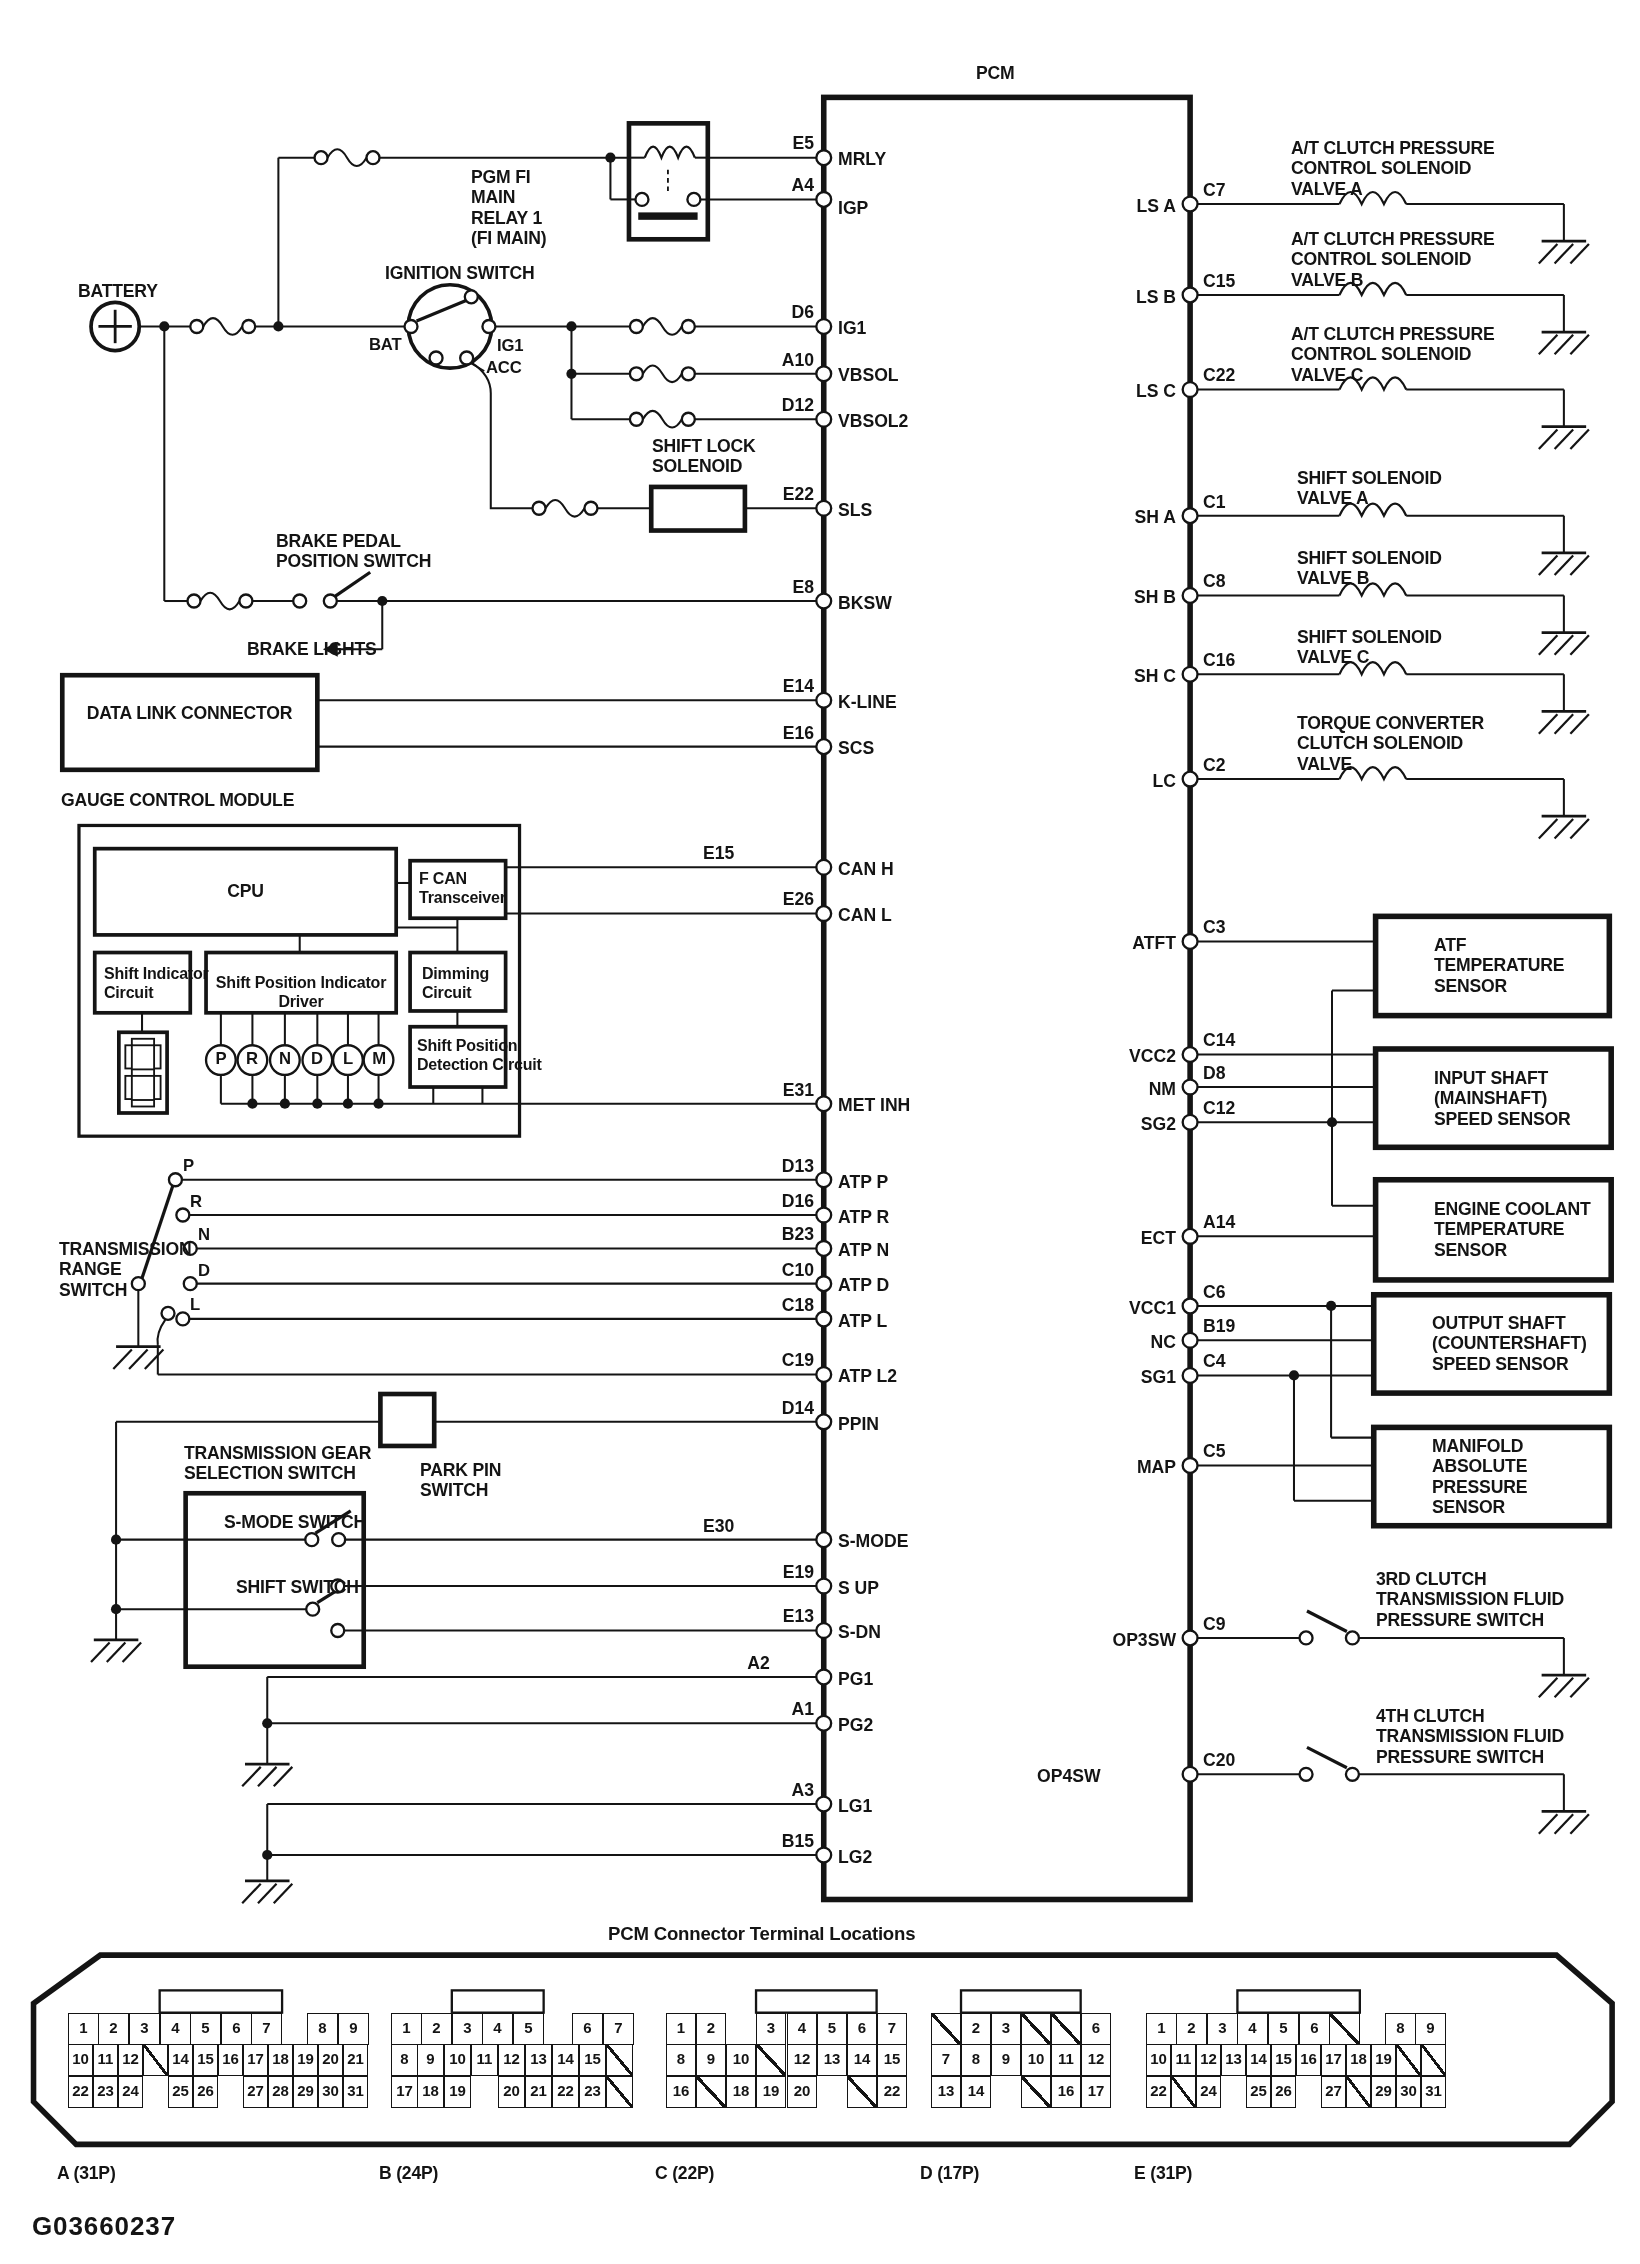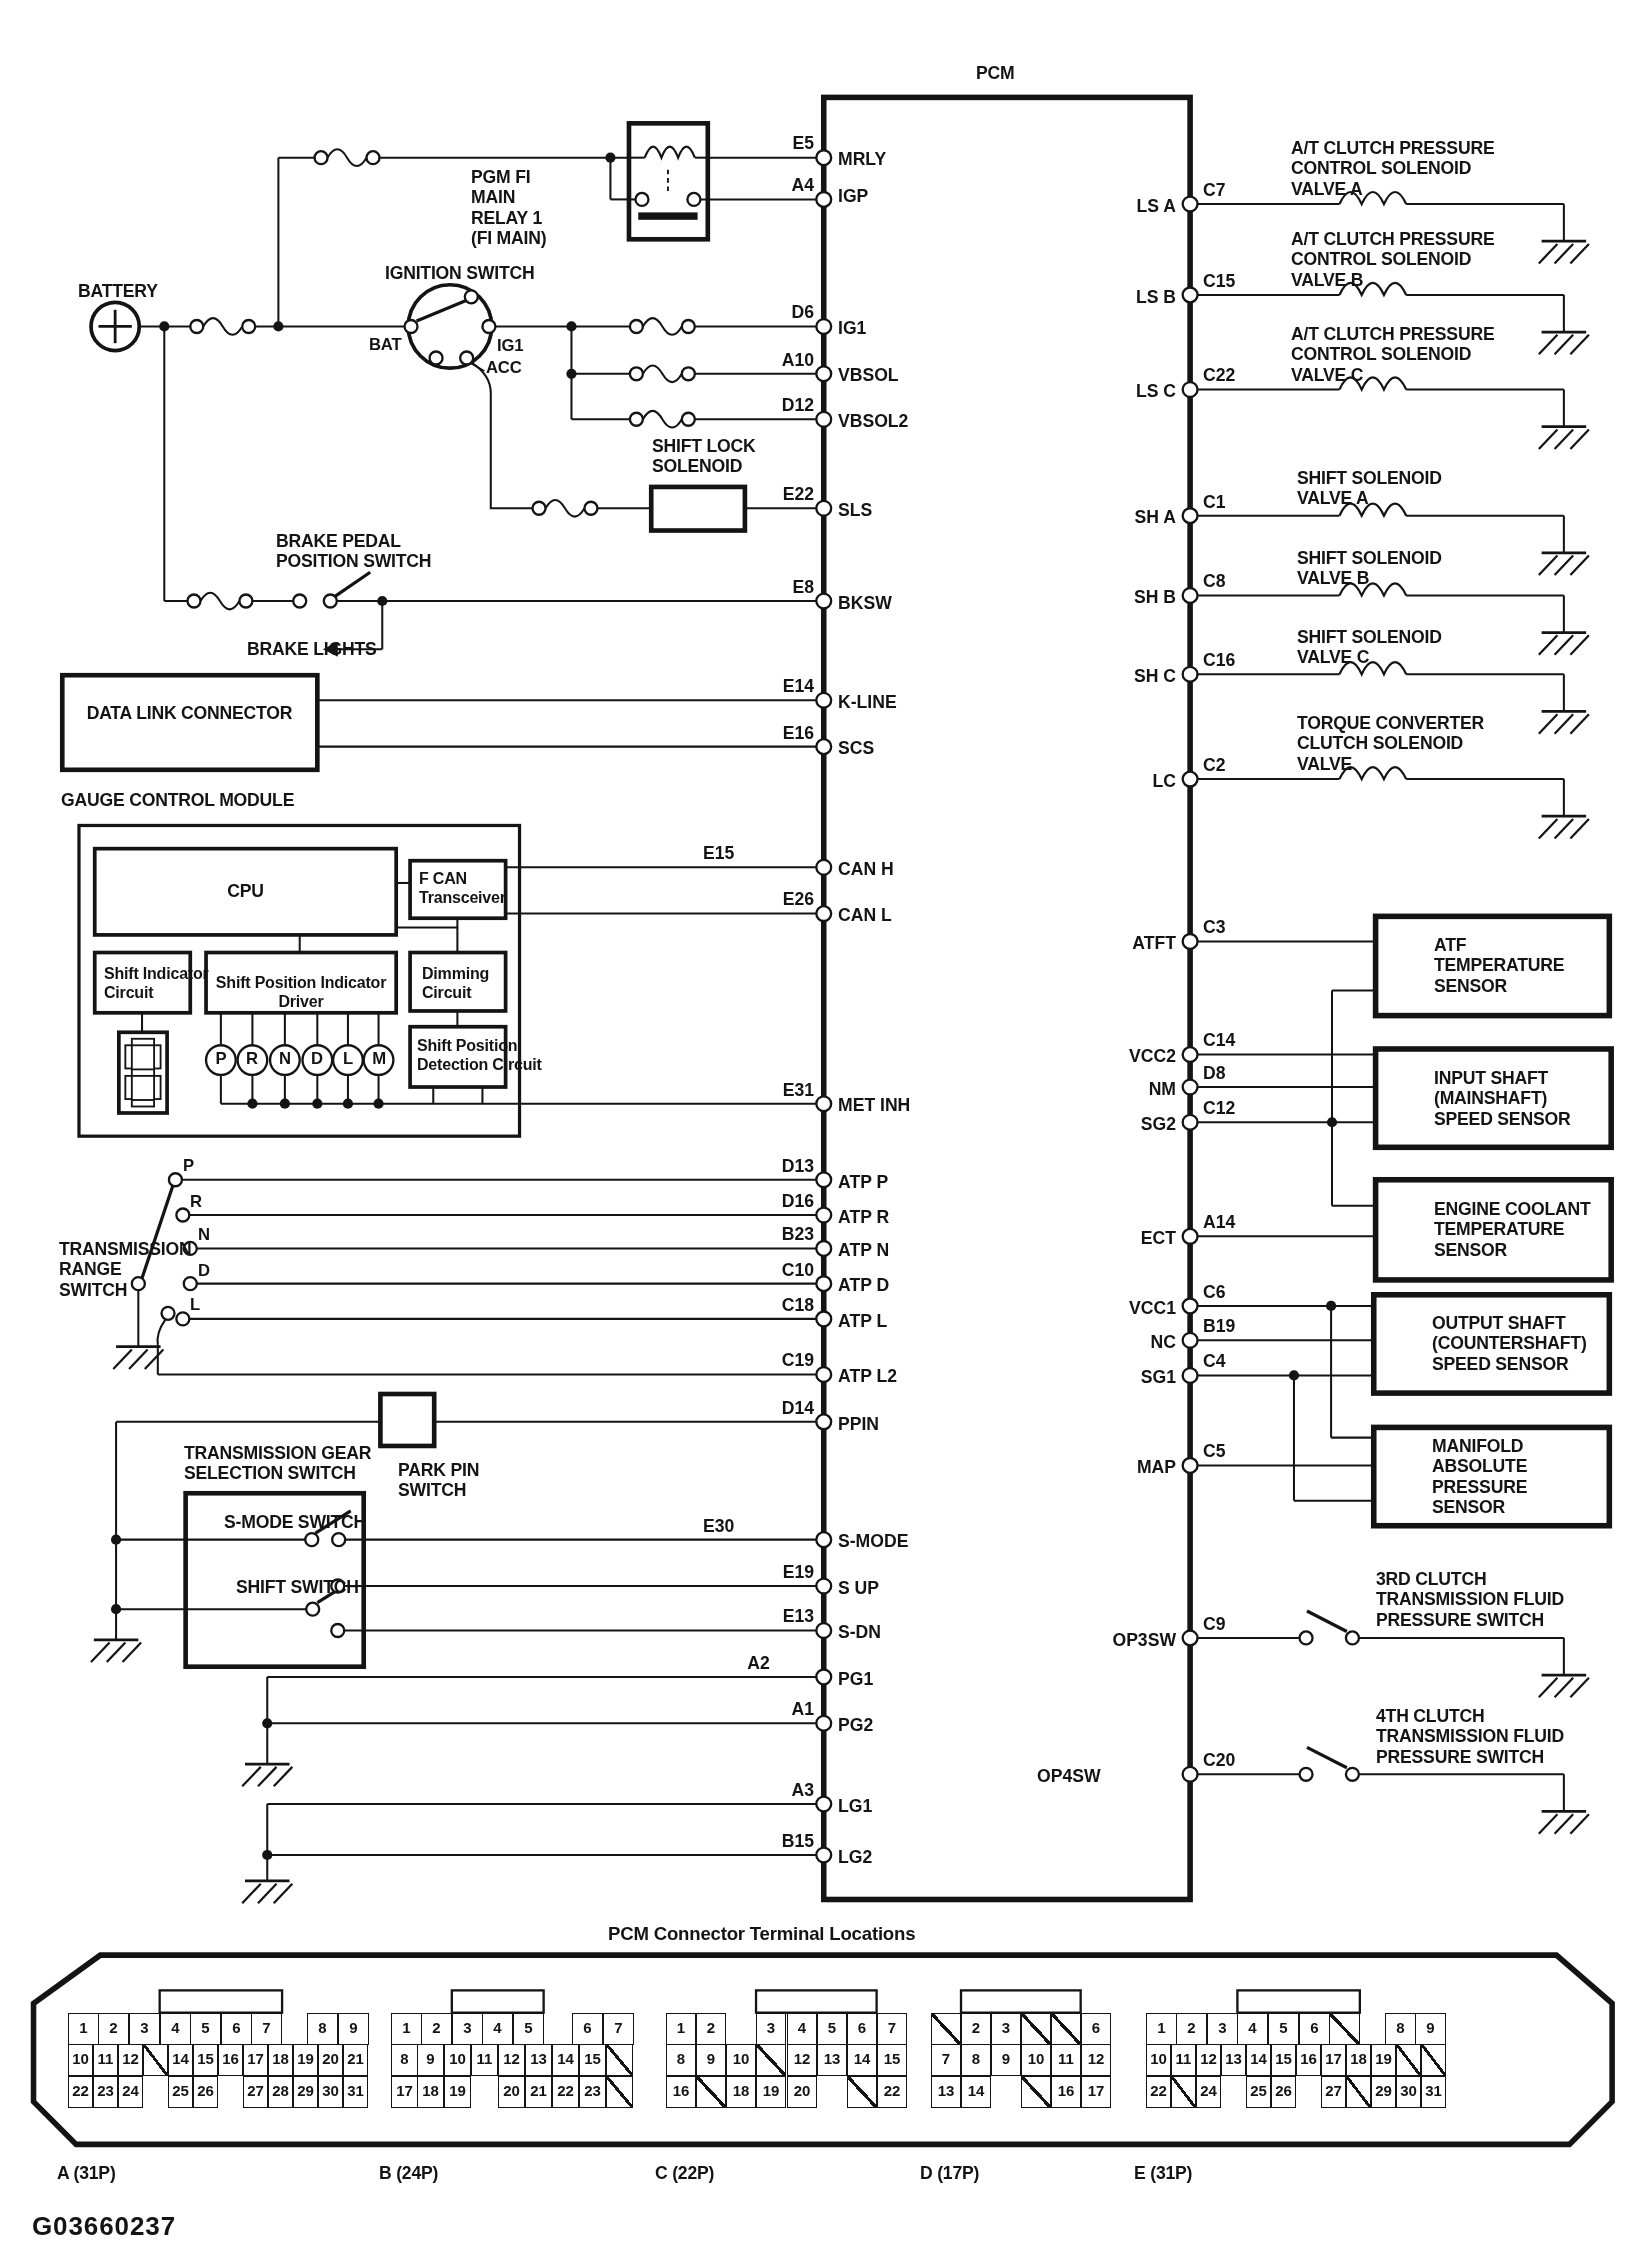--- a/index.html
+++ b/index.html
@@ -388,21 +388,21 @@
     <div class="lbl sm" style="left:104px;top:965px">Shift Indicator
 Circuit</div>
     <div class="lbl sm ctr" style="left:206px;top:974px;width:190px">Shift Position Indicator Driver</div>
     <div class="lbl sm" style="left:422px;top:965px">Dimming
 Circuit</div>
     <div class="lbl sm" style="left:417px;top:1037px">Shift Position
 Detection Circuit</div>
     <div class="lbl" style="left:59px;top:1239px">TRANSMISSION
 RANGE
 SWITCH</div>
-    <div class="lbl" style="left:398px;top:1460px">PARK PIN
+    <div class="lbl" style="left:420px;top:1460px">PARK PIN
 SWITCH</div>
     <div class="lbl" style="left:184px;top:1443px">TRANSMISSION GEAR
 SELECTION SWITCH</div>
     <div class="lbl" style="left:224px;top:1512px">S-MODE SWITCH</div>
     <div class="lbl" style="left:236px;top:1577px">SHIFT SWITCH</div>
 
     <div class="lbl" style="left:1291px;top:138px">A/T CLUTCH PRESSURE
 CONTROL SOLENOID
 VALVE A</div>
     <div class="lbl" style="left:1291px;top:229px">A/T CLUTCH PRESSURE
@@ -441,21 +441,21 @@
 PRESSURE SWITCH</div>
     <div class="lbl" style="left:1376px;top:1706px">4TH CLUTCH
 TRANSMISSION FLUID
 PRESSURE SWITCH</div>
 
     <div class="lbl" style="left:608px;top:1924px;font-size:18.6px">PCM Connector Terminal Locations</div>
     <div class="code" style="left:32px;top:2211px">G03660237</div>
   <div class="pnum" style="left:703px;top:134px;width:111px;text-align:right">E5</div>
       <div class="psig" style="left:838px;top:149px">MRLY</div>
       <div class="pnum" style="left:703px;top:176px;width:111px;text-align:right">A4</div>
-      <div class="psig" style="left:838px;top:186px">IGP</div>
+      <div class="psig" style="left:838px;top:198px">IGP</div>
       <div class="pnum" style="left:703px;top:303px;width:111px;text-align:right">D6</div>
       <div class="psig" style="left:838px;top:318px">IG1</div>
       <div class="pnum" style="left:703px;top:351px;width:111px;text-align:right">A10</div>
       <div class="psig" style="left:838px;top:365px">VBSOL</div>
       <div class="pnum" style="left:703px;top:396px;width:111px;text-align:right">D12</div>
       <div class="psig" style="left:838px;top:411px">VBSOL2</div>
       <div class="pnum" style="left:703px;top:485px;width:111px;text-align:right">E22</div>
       <div class="psig" style="left:838px;top:500px">SLS</div>
       <div class="pnum" style="left:703px;top:578px;width:111px;text-align:right">E8</div>
       <div class="psig" style="left:838px;top:593px">BKSW</div>

